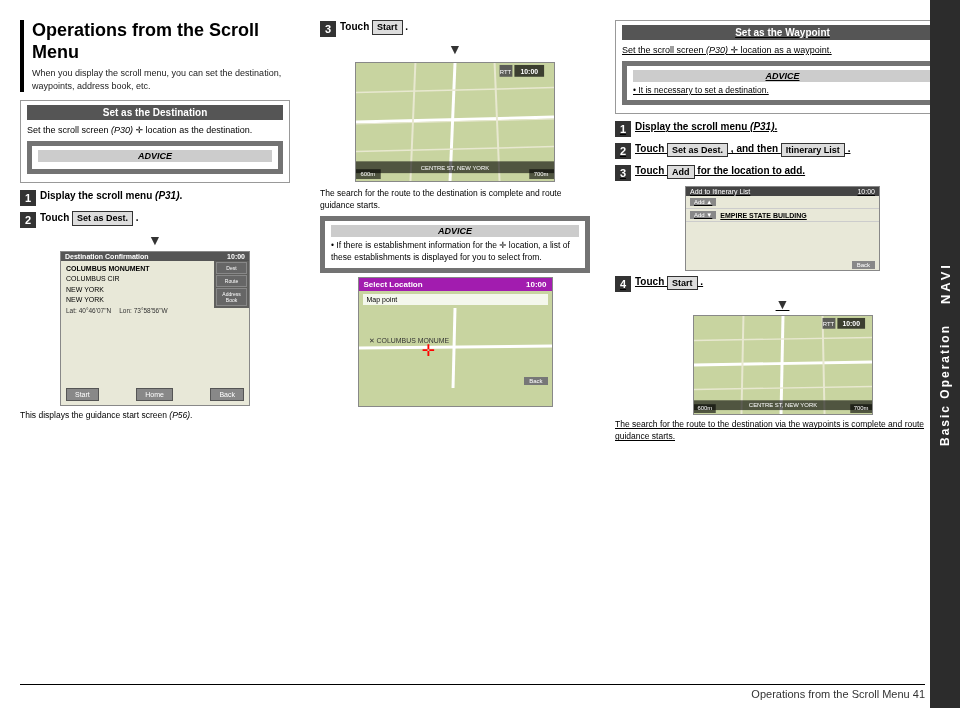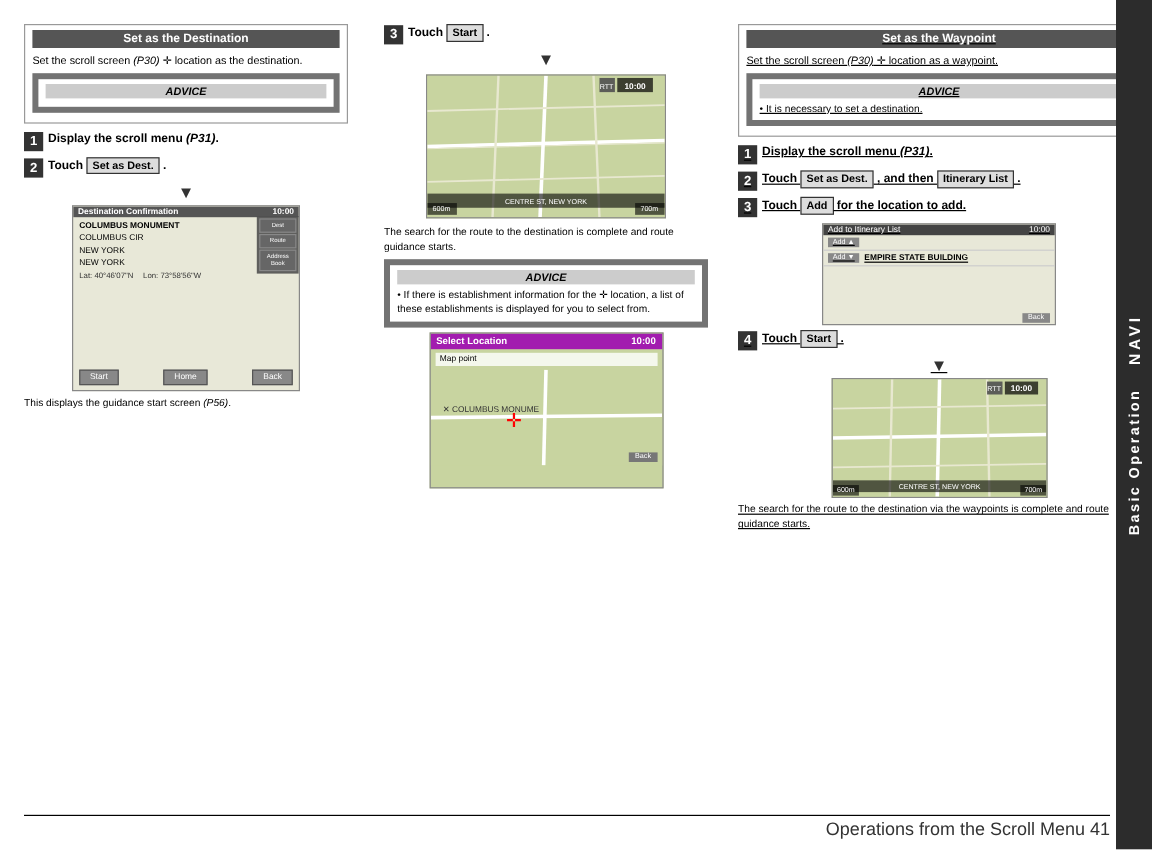--- a/index.html
+++ b/index.html
@@ -346,21 +346,21 @@
       position: absolute;
       bottom: 8px;
       left: 20px;
       right: 35px;
       border-top: 1px solid #000;
       display: flex;
       justify-content: flex-end;
       padding-top: 3px;
     }
     .footer-text {
-      font-size: 15px;
+      font-size: 11px;
       color: #333;
     }
 
     .inline-btn {
       display: inline-block;
       border: 1px solid #333;
       background: #ddd;
       font-size: 9px;
       padding: 0px 4px;
       font-weight: bold;
@@ -381,20 +381,24 @@
   </style>
 </head>
 <body>
 
 <div class="page">
 
   <div class="main-content">
 
     <div class="left-col">
 
+      <div class="main-title-box">
+        <h1>Operations from the Scroll Menu</h1>
+        <p>When you display the scroll menu, you can set the destination, waypoints, address book, etc.</p>
+      </div>
 
       <div class="dest-section">
         <div class="dest-header">Set as the Destination</div>
         <p class="dest-text">Set the scroll screen <em>(P30)</em> ✛ location as the destination.</p>
         <div class="advice-box">
           <div class="advice-header">ADVICE</div>
         </div>
       </div>
 
       <div class="step">

